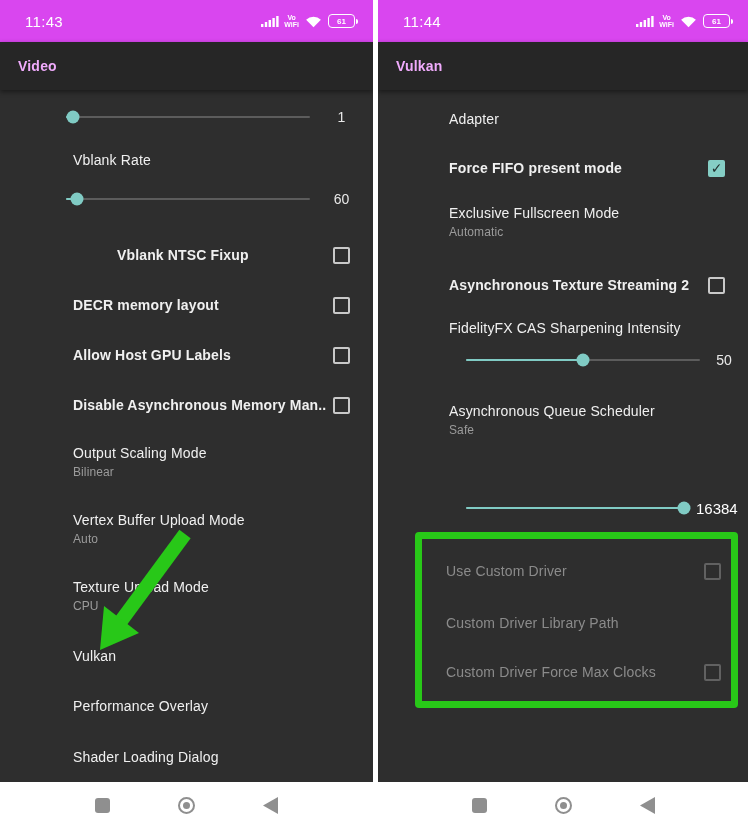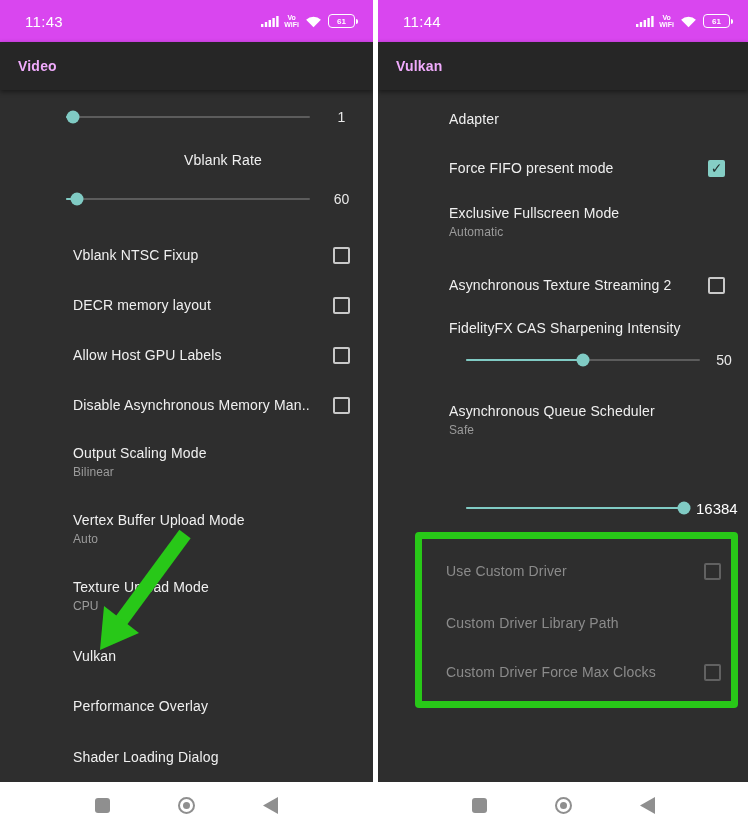--- a/index.html
+++ b/index.html
@@ -44,21 +44,21 @@
 
   .content {
     position:absolute; top:90px; left:0; right:0; height:692px;
     background:#2e2e2e; z-index:1;
   }
   .row { position:absolute; left:0; right:0; display:flex; align-items:center; }
   .label { color:#f0f0f0; font-size:14px; letter-spacing:.15px; }
   .sub   { color:#9b9b9b; font-size:12px; margin-top:4px; letter-spacing:.1px; }
   .two-line { display:block; }
 
-  .check-row { justify-content:space-between; padding-right:23px; }
+  .check-row { justify-content:space-between; padding-right:23px;font-weight:bold; }
   .check-row .label { padding-left:0; }
   .checkbox {
     width:17px; height:17px; border:2px solid #c9c9c9; border-radius:2px;
     flex:0 0 auto; display:flex; align-items:center; justify-content:center;
   }
   .checkbox.checked { background:#85cec5; border-color:#85cec5; }
   .checkbox.checked::after { content:"✓"; color:#22312f; font-size:14px; font-weight:700; line-height:1; }
   .checkbox.disabled { border-color:#616161; }
 
   .slider-row { height:30px; }
@@ -133,32 +133,32 @@
   <div class="content">
 
     <div class="row slider-row pad-l" style="top:12px;">
       <div class="track" style="width:244px;">
         <div class="fill" style="width:3%;"></div>
         <div class="thumb" style="left:3%;"></div>
       </div>
       <span class="slider-value">1</span>
     </div>
 
-    <div class="row text-indent" style="top:60px; height:20px;justify-content:center;">
+    <div class="row text-indent" style="top:60px; height:20px;">
       <span class="label">Vblank Rate</span>
     </div>
     <div class="row slider-row pad-l" style="top:94px;">
       <div class="track" style="width:244px;">
         <div class="fill" style="width:4.5%;"></div>
         <div class="thumb" style="left:4.5%;"></div>
       </div>
       <span class="slider-value">60</span>
     </div>
 
-    <div class="row check-row text-indent" style="top:148px; height:34px;">
+    <div class="row check-row text-indent" style="top:148px; height:34px;margin-left:44px;">
       <span class="label">Vblank NTSC Fixup</span>
       <span class="checkbox"></span>
     </div>
     <div class="row check-row text-indent" style="top:198px; height:34px;">
       <span class="label">DECR memory layout</span>
       <span class="checkbox"></span>
     </div>
     <div class="row check-row text-indent" style="top:248px; height:34px;">
       <span class="label">Allow Host GPU Labels</span>
       <span class="checkbox"></span>

